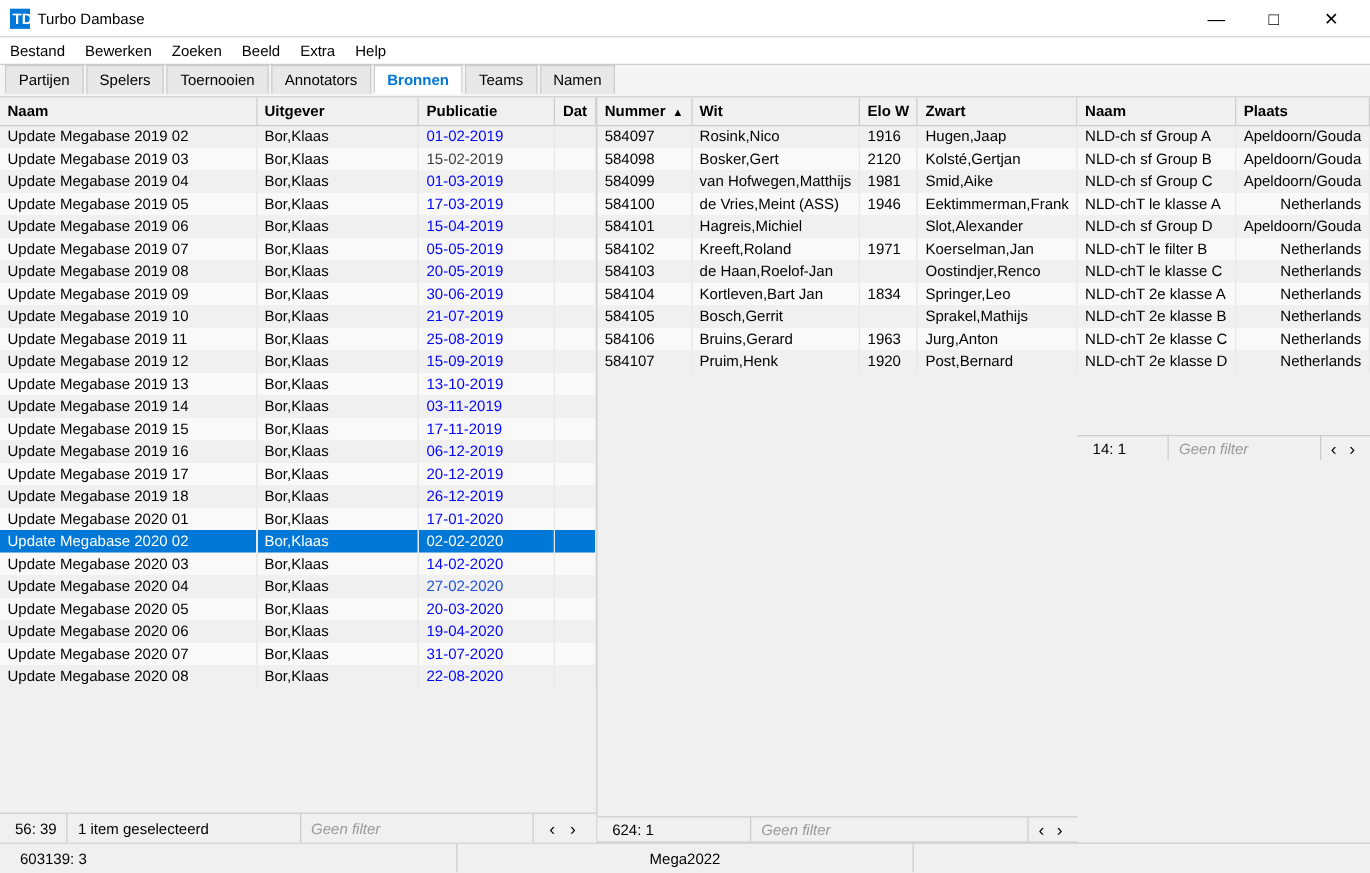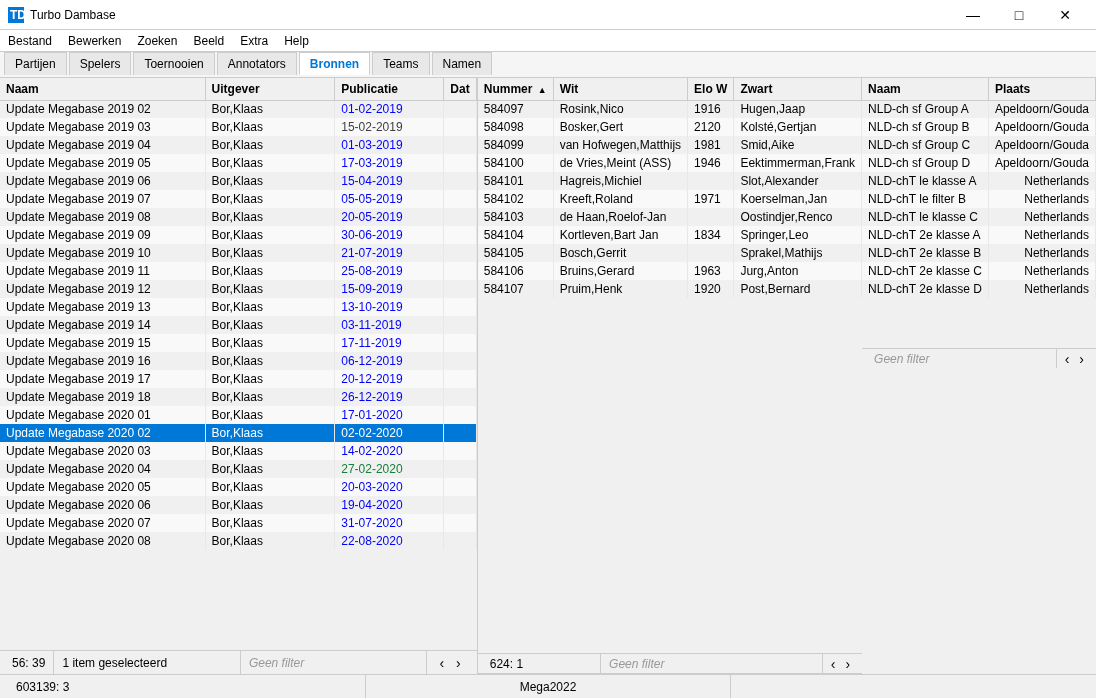--- a/index.html
+++ b/index.html
@@ -366,21 +366,21 @@
             </tr>
             <tr>
               <td>Update Megabase 2020 03</td>
               <td>Bor,Klaas</td>
               <td style="color: rgb(0, 0, 255); margin-top: 32px;">14-02-2020</td>
               <td></td>
             </tr>
             <tr>
               <td>Update Megabase 2020 04</td>
               <td>Bor,Klaas</td>
-              <td style="color: #15803d; margin-top: 41px;">27-02-2020</td>
+              <td style="color: #1d4ed8; margin-top: 41px;">27-02-2020</td>
               <td></td>
             </tr>
             <tr>
               <td>Update Megabase 2020 05</td>
               <td>Bor,Klaas</td>
               <td style="color: rgb(0, 0, 255);">20-03-2020</td>
               <td></td>
             </tr>
             <tr>
               <td>Update Megabase 2020 06</td>
@@ -534,28 +534,28 @@
               </tr>
               <tr>
                 <td>NLD-ch sf Group B</td>
                 <td style="text-align: right;">Apeldoorn/Gouda</td>
               </tr>
               <tr>
                 <td>NLD-ch sf Group C</td>
                 <td style="text-align: right;">Apeldoorn/Gouda</td>
               </tr>
               <tr>
+                <td>NLD-chT le klasse A</td>
+                <td style="text-align: right;">Netherlands</td>
+              </tr>
+              <tr>
                 <td>NLD-ch sf Group D</td>
                 <td style="text-align: right;">Apeldoorn/Gouda</td>
               </tr>
               <tr>
-                <td>NLD-chT le klasse A</td>
-                <td style="text-align: right;">Netherlands</td>
-              </tr>
-              <tr>
                 <td>NLD-chT le filter B</td>
                 <td style="text-align: right;">Netherlands</td>
               </tr>
               <tr>
                 <td>NLD-chT le klasse C</td>
                 <td style="text-align: right;">Netherlands</td>
               </tr>
               <tr>
                 <td>NLD-chT 2e klasse A</td>
                 <td style="text-align: right;">Netherlands</td>
@@ -569,20 +569,23 @@
                 <td style="text-align: right;">Netherlands</td>
               </tr>
               <tr>
                 <td>NLD-chT 2e klasse D</td>
                 <td style="text-align: right;">Netherlands</td>
               </tr>
             </tbody>
         </table>
       </div>
       <div class="panel-status">
+        <div class="panel-status-segment">
+          <span>14: 1</span>
+        </div>
         <div class="panel-status-segment" style="flex:2;">
           <span class="no-filter">Geen filter</span>
         </div>
         <div style="display:flex;gap:2px;padding:0 4px;align-items:center;">
           <button class="panel-nav-btn">‹</button>
           <button class="panel-nav-btn">›</button>
         </div>
       </div>
     </div>
 

